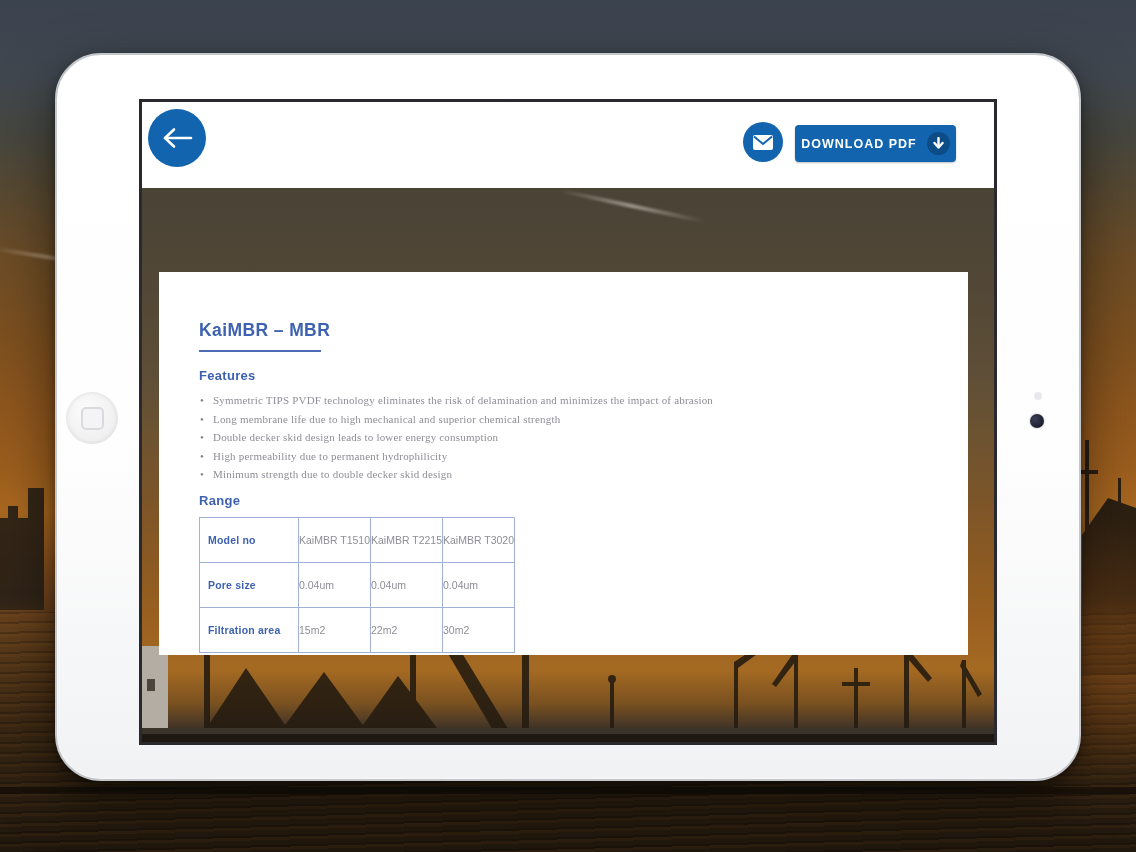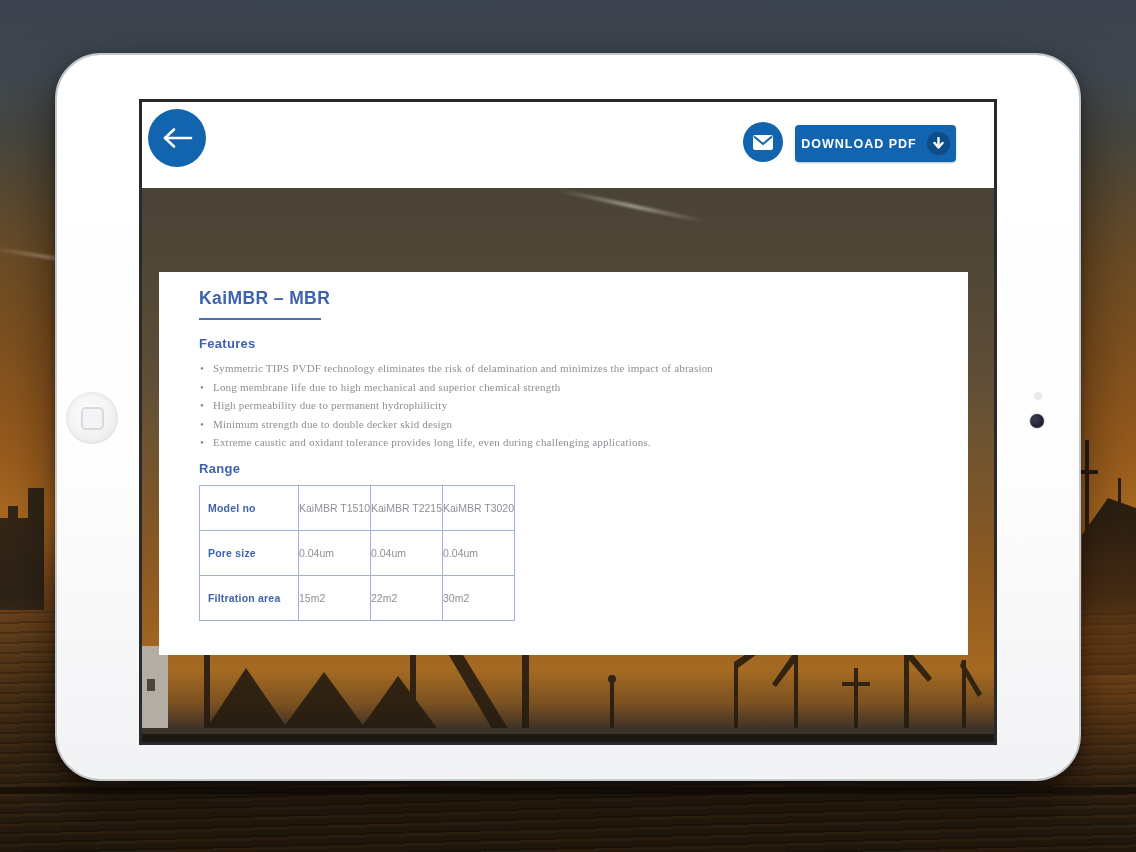--- a/index.html
+++ b/index.html
@@ -64,21 +64,21 @@
     background:#1164ad;display:flex;align-items:center;justify-content:center;cursor:pointer;}
   .dl-btn{position:absolute;left:653px;top:23px;width:161px;height:37px;border-radius:4px;
     background:#1164ad;display:flex;align-items:center;justify-content:center;gap:10px;
     cursor:pointer;box-shadow:0 1px 2px rgba(0,0,0,.25);}
   .dl-label{color:#ffffff;font-size:12.5px;font-weight:bold;letter-spacing:1px;}
   .dl-circle{width:23px;height:23px;border-radius:50%;background:#0c4d88;
     display:flex;align-items:center;justify-content:center;}
   
   .card{position:absolute;left:17px;top:170px;width:809px;height:383px;background:#ffffff;
     box-sizing:border-box;padding:16px 30px 0 40px;}
-  .card-title{font-size:17.5px;font-weight:bold;color:#3e62b0;letter-spacing:.4px;}
+  .card-title{font-size:17.5px;font-weight:bold;color:#3e62b0;letter-spacing:.4px;margin-top:32px;}
   .title-underline{width:122px;height:2px;background:#4c6cb4;margin-top:9px;}
   .sec-heading{font-size:13px;font-weight:bold;color:#3e62b0;letter-spacing:.3px;}
   .sec-features{margin-top:16px;}
   .sec-range{margin-top:9px;}
   ul.features{list-style:none;margin:8px 0 0 0;padding:0;font-family:Liberation Serif, serif;}
   ul.features li{position:relative;padding-left:14px;font-size:11px;color:#8e8e96;
     line-height:18.6px;letter-spacing:.2px;}
   ul.features li::before{content:"•";position:absolute;left:1px;color:#80808a;}
   table.range{margin-top:9px;border-collapse:collapse;}
   table.range th, table.range td{border:1px solid #a0b1d6;height:20px;vertical-align:middle;}
@@ -177,23 +177,23 @@
       </div>
     </div>
 
     <div class="card">
       <div class="card-title">KaiMBR – MBR</div>
       <div class="title-underline"></div>
       <div class="sec-heading sec-features">Features</div>
       <ul class="features">
           <li>Symmetric TIPS PVDF technology eliminates the risk of delamination and minimizes the impact of abrasion</li>
           <li>Long membrane life due to high mechanical and superior chemical strength</li>
+          <li>Double decker skid design leads to lower energy consumption</li>
           <li>High permeability due to permanent hydrophilicity</li>
           <li>Minimum strength due to double decker skid design</li>
-          <li>Extreme caustic and oxidant tolerance provides long life, even during challenging applications.</li>
         </ul>
       <div class="sec-heading sec-range">Range</div>
       <table class="range">
         <tbody>
             <tr>
               <th>Model no</th>
               <td>KaiMBR T1510</td>
               <td>KaiMBR T2215</td>
               <td>KaiMBR T3020</td>
             </tr>

